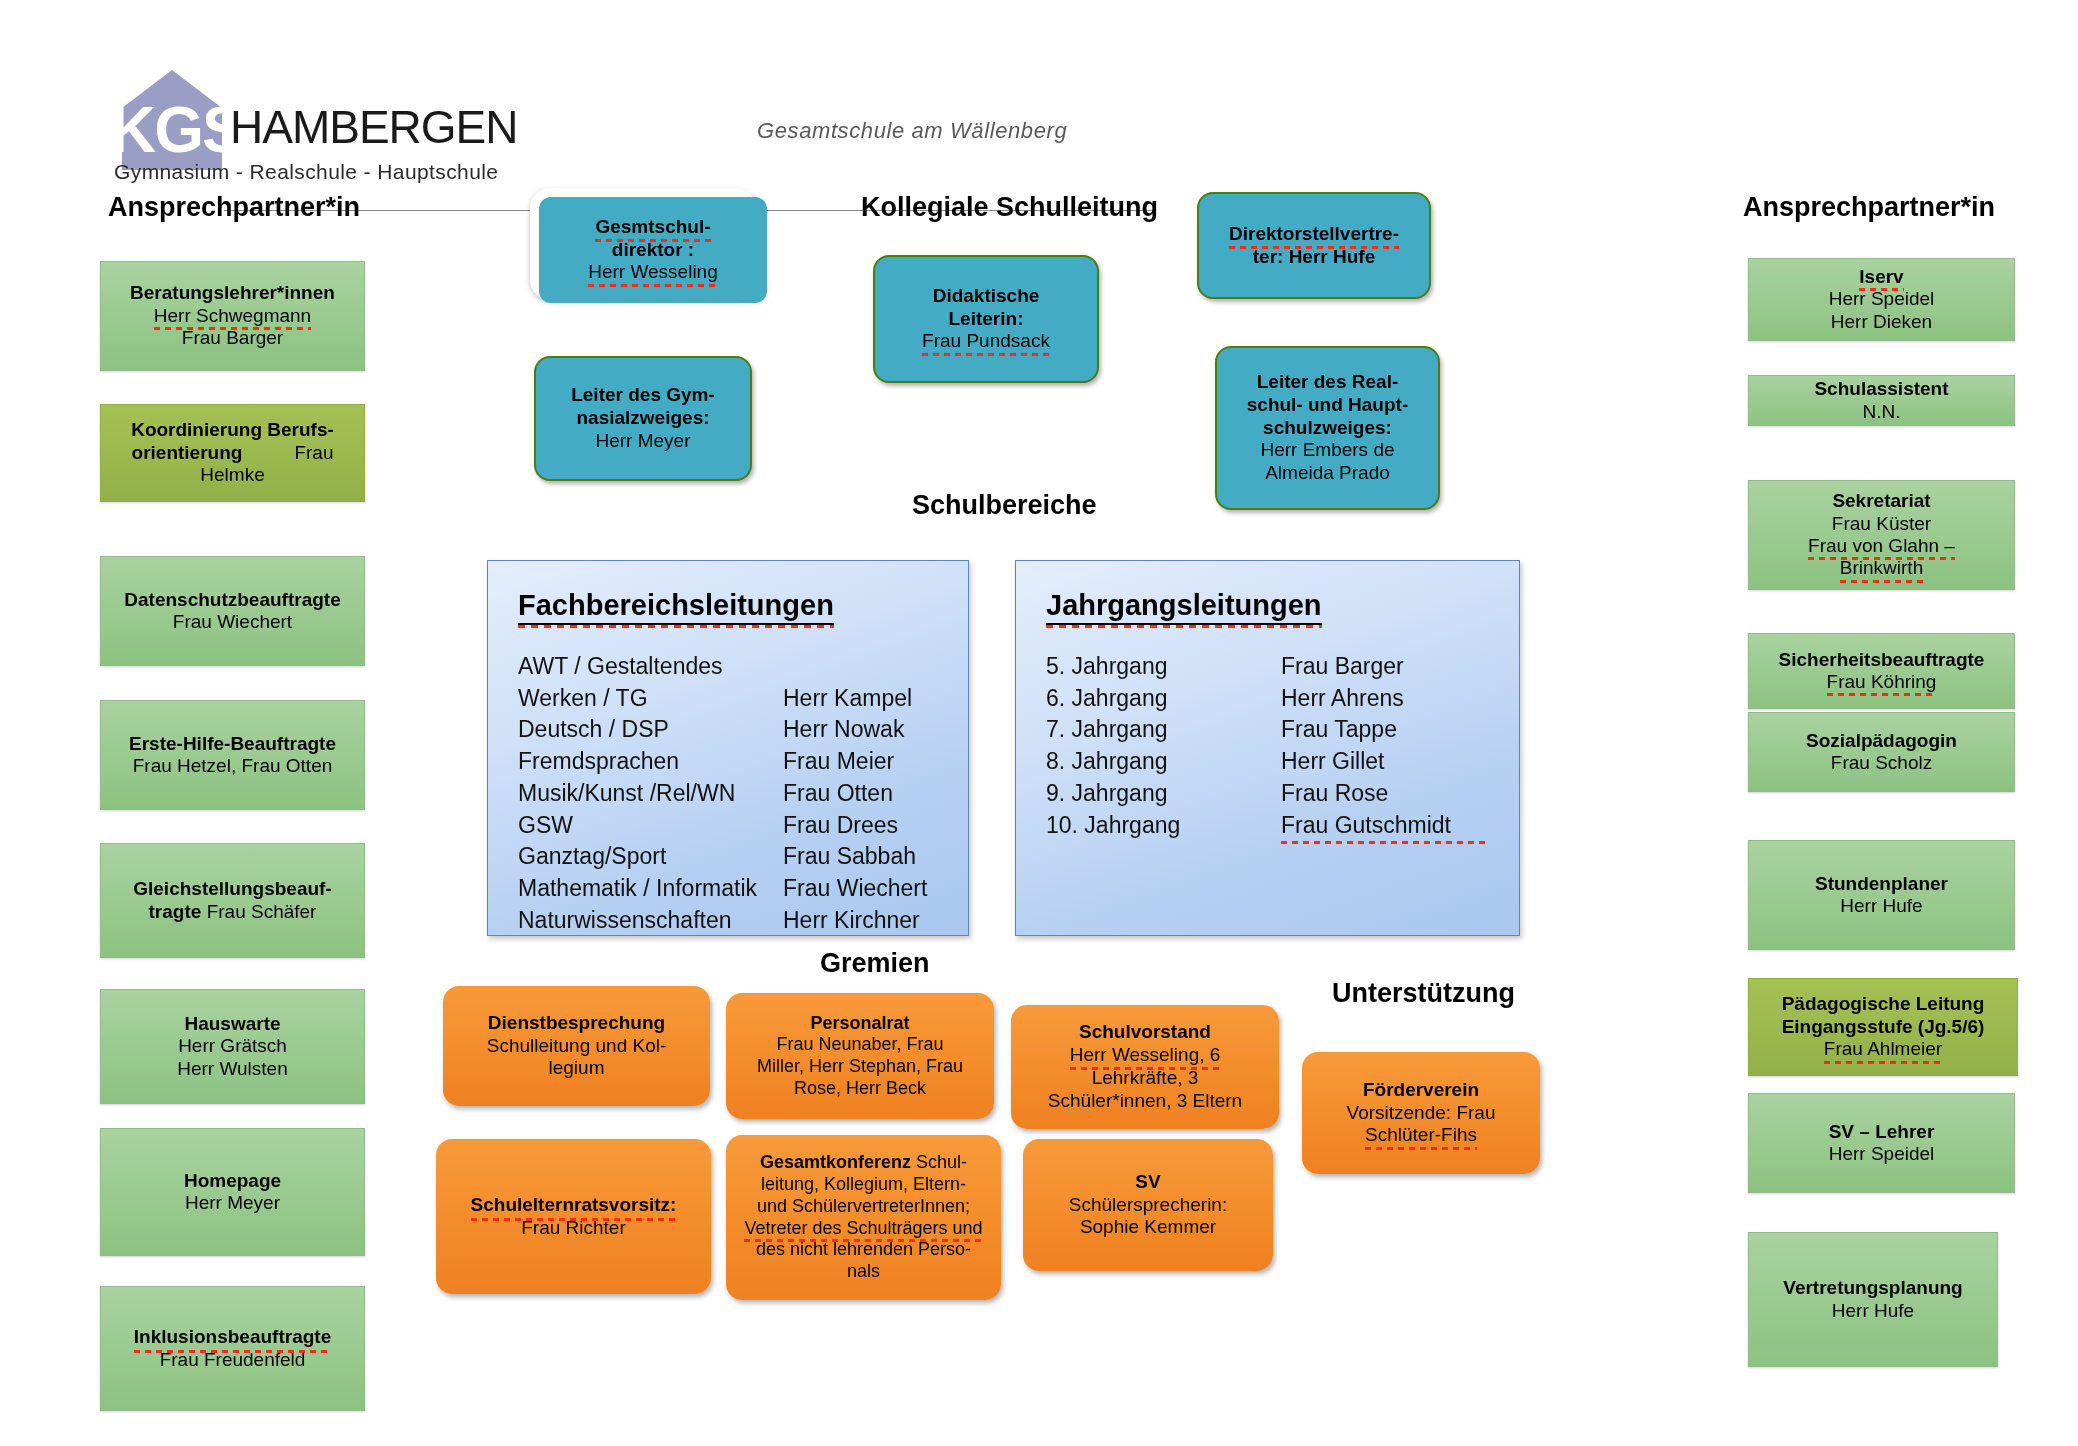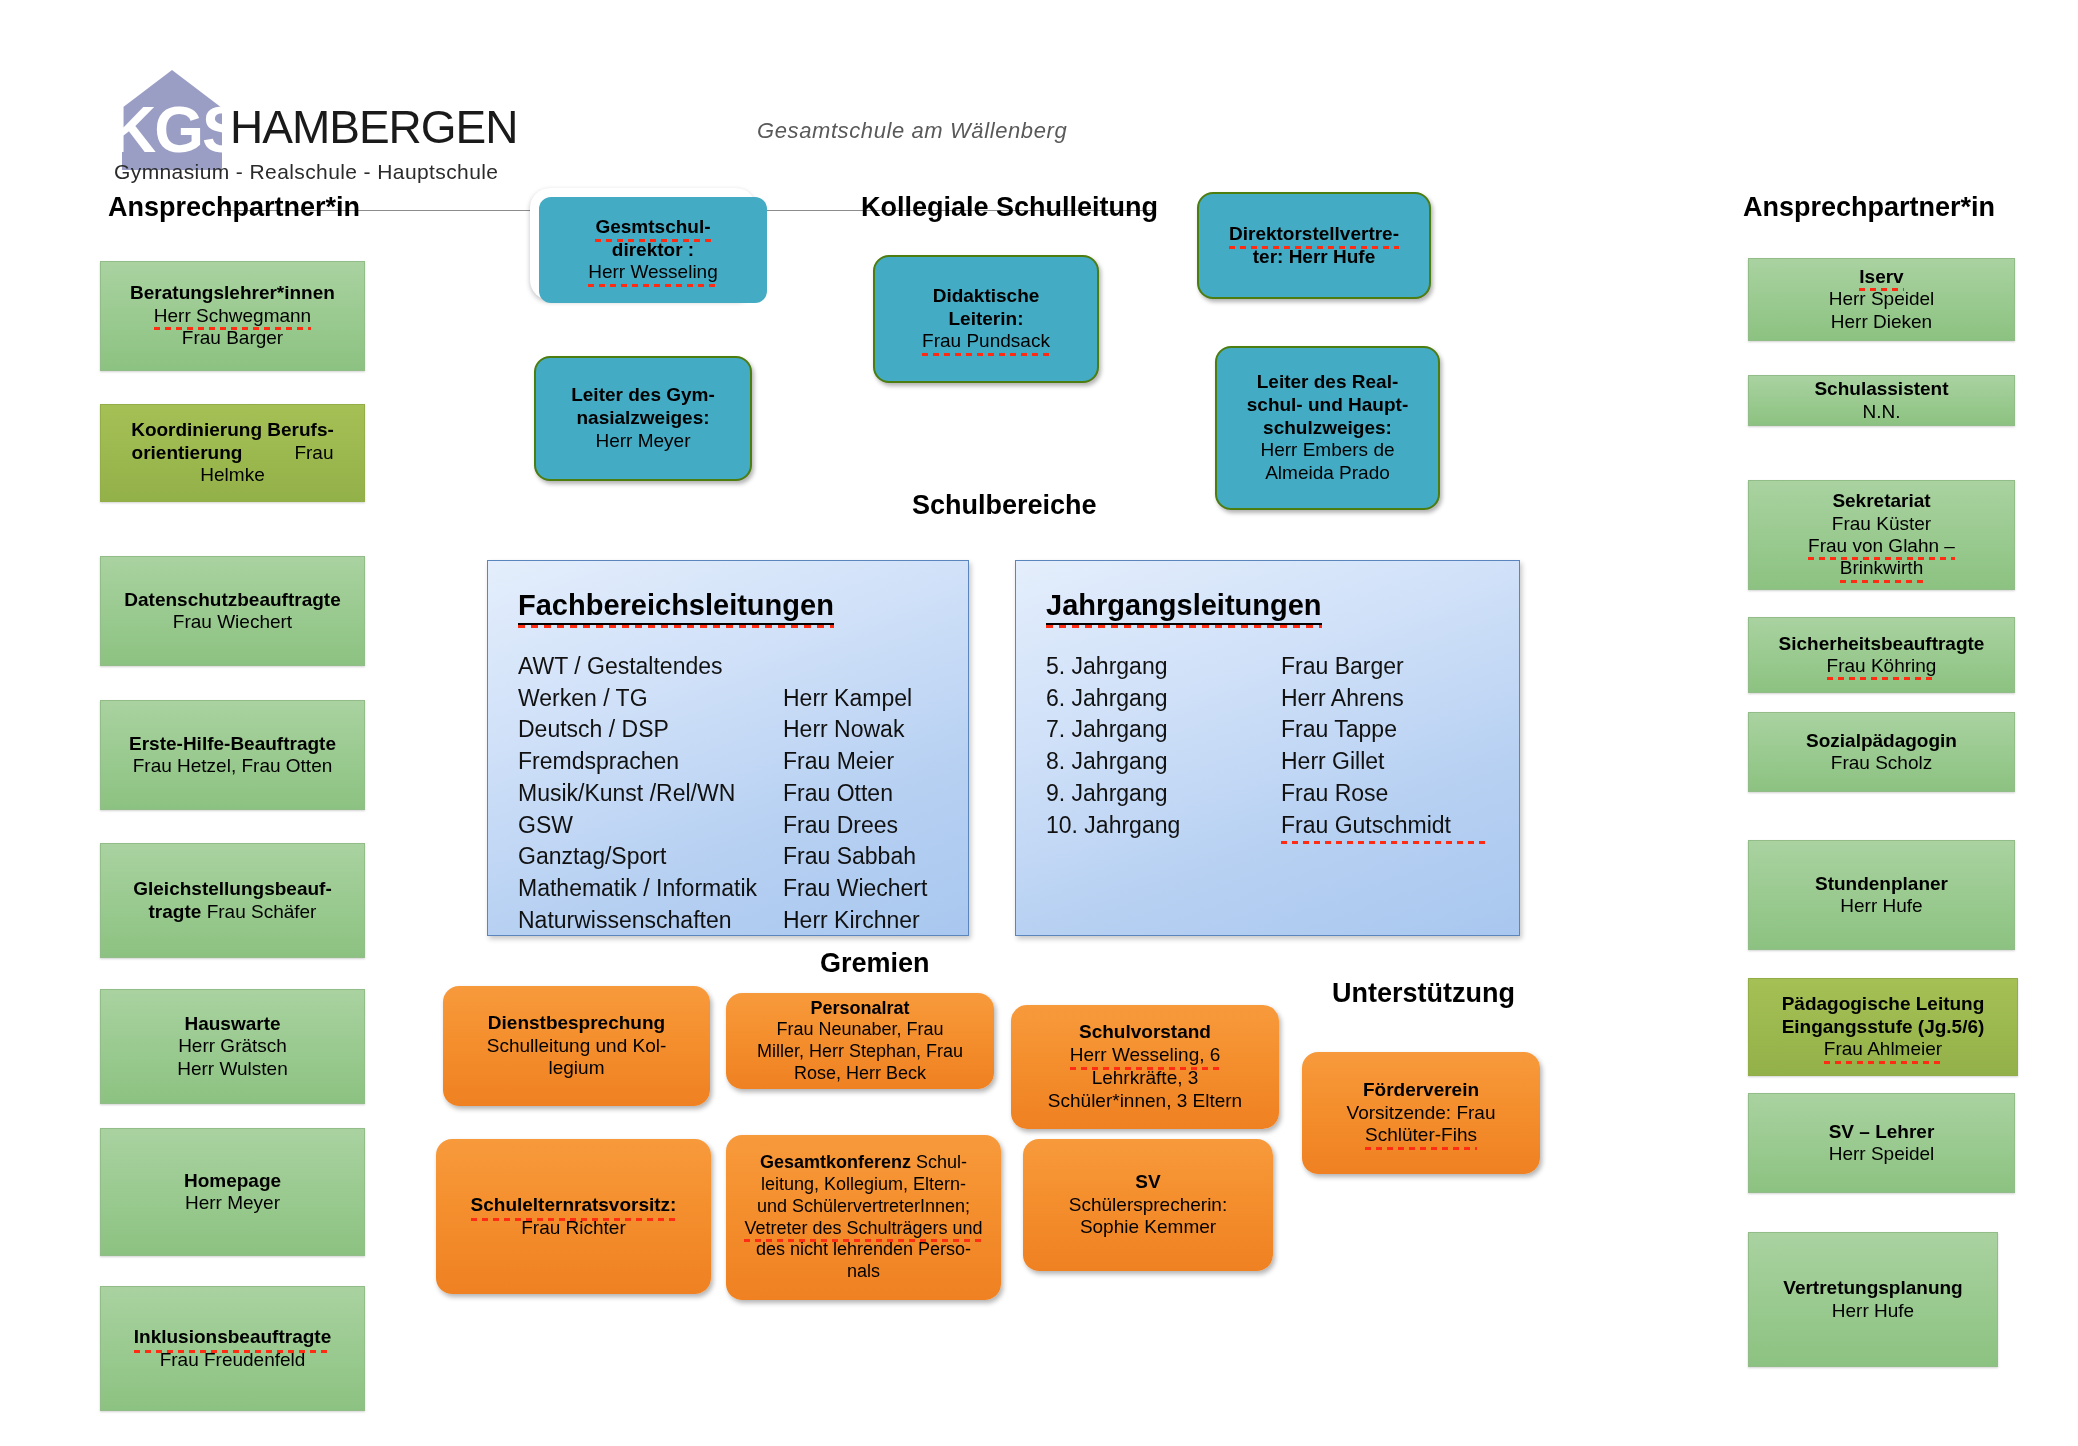--- a/index.html
+++ b/index.html
@@ -304,21 +304,21 @@
       </div>
   </div>
 </div>
 
 <div class="abs box orange" style="left:443px;top:986px;width:267px;height:120px;">
   <div class="ttl">Dienstbesprechung</div>
   <div class="sub">Schulleitung und Kol-</div>
   <div class="sub">legium</div>
 </div>
 
-<div class="abs box orange" style="left:726px;top:993px;width:268px;height:96px;font-size:18px;">
+<div class="abs box orange" style="left:726px;top:993px;width:268px;height:126px;font-size:18px;">
   <div class="ttl">Personalrat</div>
   <div class="sub">Frau  Neunaber, Frau</div>
   <div class="sub">Miller, Herr Stephan, Frau</div>
   <div class="sub">Rose, Herr Beck</div>
 </div>
 
 <div class="abs box orange" style="left:1011px;top:1005px;width:268px;height:124px;">
   <div class="ttl">Schulvorstand</div>
   <div class="sub sq">Herr Wesseling, 6</div>
   <div class="sub">Lehrkräfte, 3</div>
@@ -364,21 +364,21 @@
   <div class="sub">N.N.</div>
 </div>
 
 <div class="abs box green" style="left:1748px;top:480px;width:267px;height:110px;">
   <div class="ttl">Sekretariat</div>
   <div class="sub">Frau Küster</div>
   <div class="sub sq">Frau von Glahn –</div>
   <div class="sub sq">Brinkwirth</div>
 </div>
 
-<div class="abs box green" style="left:1748px;top:617px;width:267px;height:76px;">
+<div class="abs box green" style="left:1748px;top:633px;width:267px;height:76px;">
   <div class="ttl">Sicherheitsbeauftragte</div>
   <div class="sub sq">Frau Köhring</div>
 </div>
 
 <div class="abs box green" style="left:1748px;top:712px;width:267px;height:80px;">
   <div class="ttl">Sozialpädagogin</div>
   <div class="sub">Frau Scholz</div>
 </div>
 
 <div class="abs box green" style="left:1748px;top:840px;width:267px;height:110px;">

